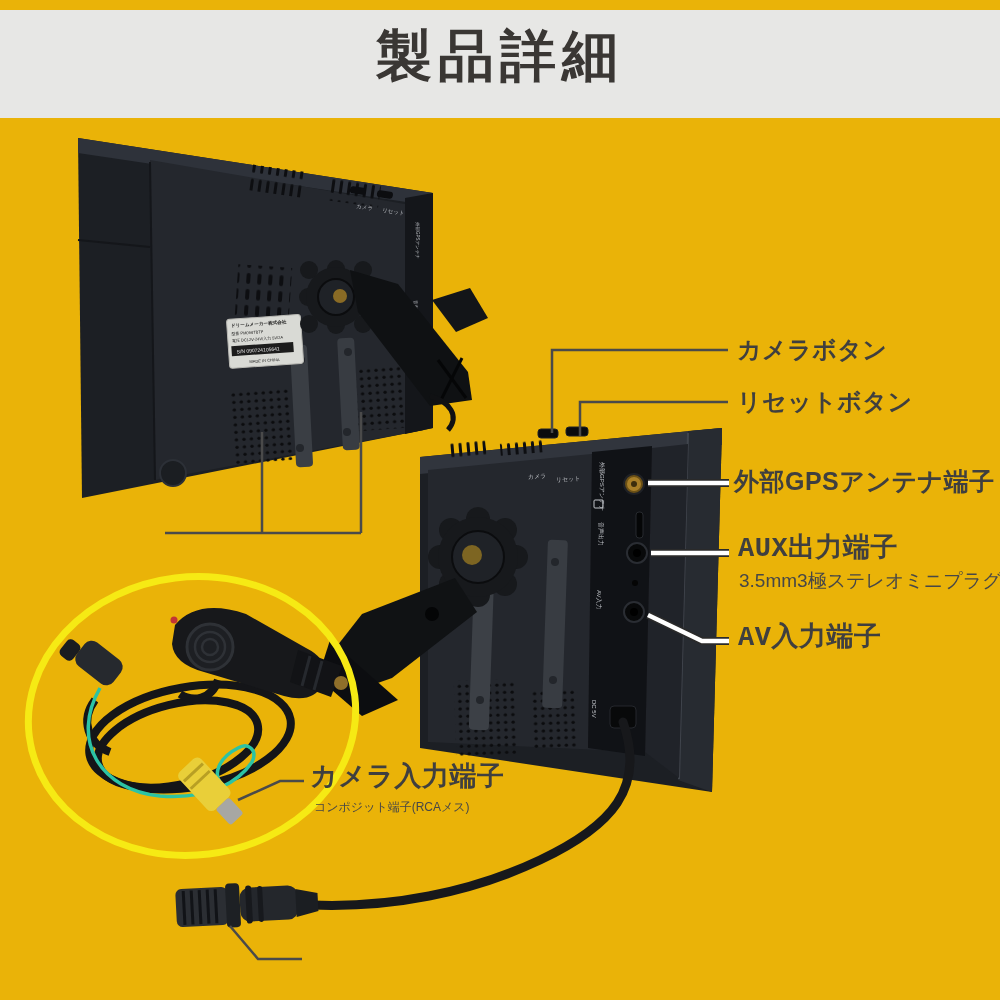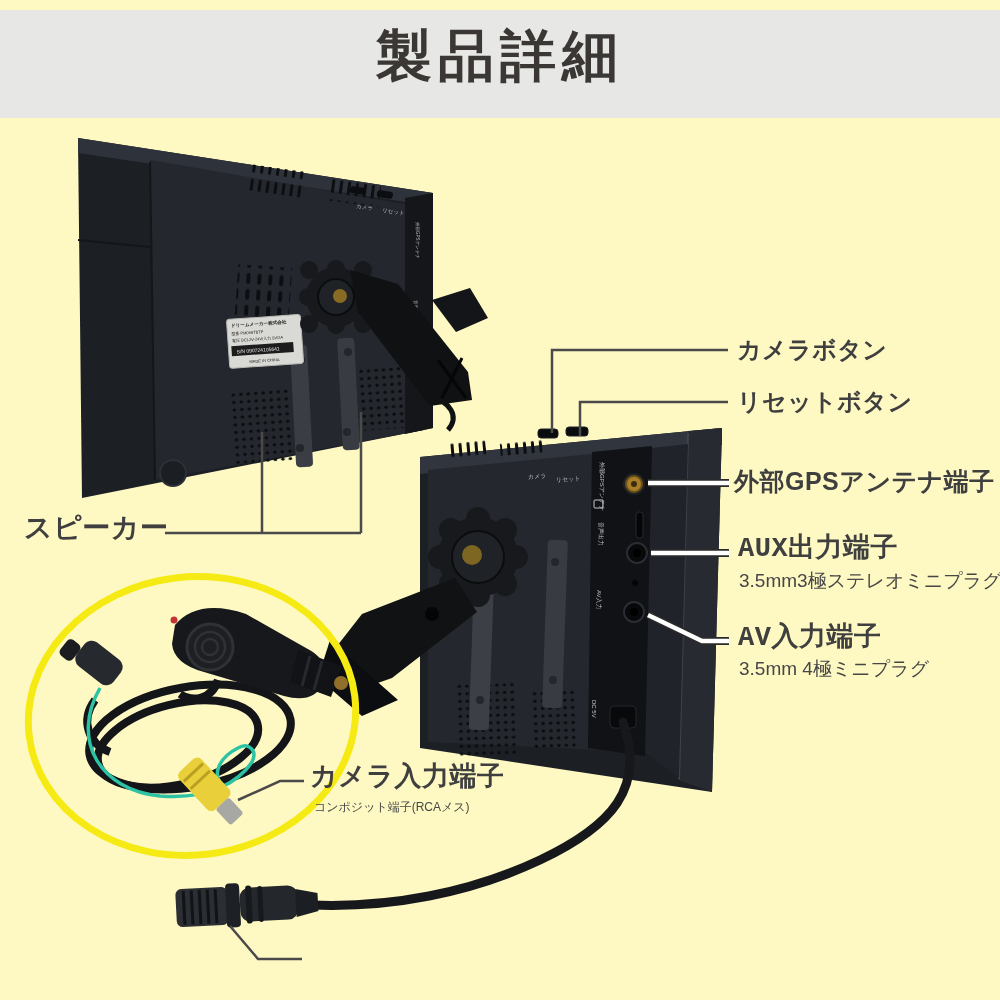--- a/index.html
+++ b/index.html
@@ -1,16 +1,16 @@
 <!DOCTYPE html>
 <html><head>
 <meta charset="utf-8">
 <style>
   html,body{margin:0;padding:0;background:#ffffff;}
-  #page{position:relative;width:1000px;height:1000px;background:#fef9c3;overflow:hidden;
+  #page{position:relative;width:1000px;height:1000px;background:#eab308;overflow:hidden;
         font-family:"Liberation Sans","DejaVu Sans",sans-serif;}
   .header-bar{position:absolute;left:0;top:10px;width:1000px;height:108px;background:#e7e7e5;}
   .page-title{position:absolute;left:0;top:28px;width:1000px;text-align:center;
       font-size:56px;font-weight:900;color:#3a3734;letter-spacing:6px;line-height:1;}
   .scene{position:absolute;left:0;top:0;width:1000px;height:1000px;}
   .callout-label{position:absolute;color:#3f3f3f;font-weight:600;line-height:1.15;
       letter-spacing:0.5px;white-space:nowrap;}
   .callout-sub{position:absolute;color:#474747;font-weight:500;line-height:1.15;
       letter-spacing:0px;white-space:nowrap;}
   .sz24{font-size:24px;} .sz25{font-size:25px;} .sz27{font-size:27px;font-family:Liberation Mono, monospace;} .sz28{font-size:28px;}
@@ -245,17 +245,15 @@
       <polyline points="648,615 702,641 729,641" fill="none" stroke="#ffffff" stroke-width="4.5"></polyline>
     </g>
   </svg>
 
   <div class="callout-label sz24" style="left:737px;top:336px;">カメラボタン</div>
   <div class="callout-label sz24" style="left:737px;top:388px;">リセットボタン</div>
   <div class="callout-label sz25" style="left:734px;top:467px;">外部GPSアンテナ端子</div>
   <div class="callout-label sz27" style="left:738px;top:534px;">AUX出力端子</div>
   <div class="callout-sub sz19" style="left:739px;top:570px;">3.5mm3極ステレオミニプラグ</div>
   <div class="callout-label sz27" style="left:738px;top:623px;">AV入力端子</div>
-  <div class="callout-sub sz19" style="left:739px;top:658px;">3.5mm 4極ミニプラグ</div>
-  <div class="callout-label sz28" style="left:24px;top:512px;">スピーカー</div>
   <div class="callout-label sz27" style="left:310px;top:763px;text-align:center;">カメラ入力端子</div>
   <div class="callout-sub sz20" style="left:314px;top:801px;">コンポジット端子(RCAメス)</div>
 </div>
 
 </body></html>

